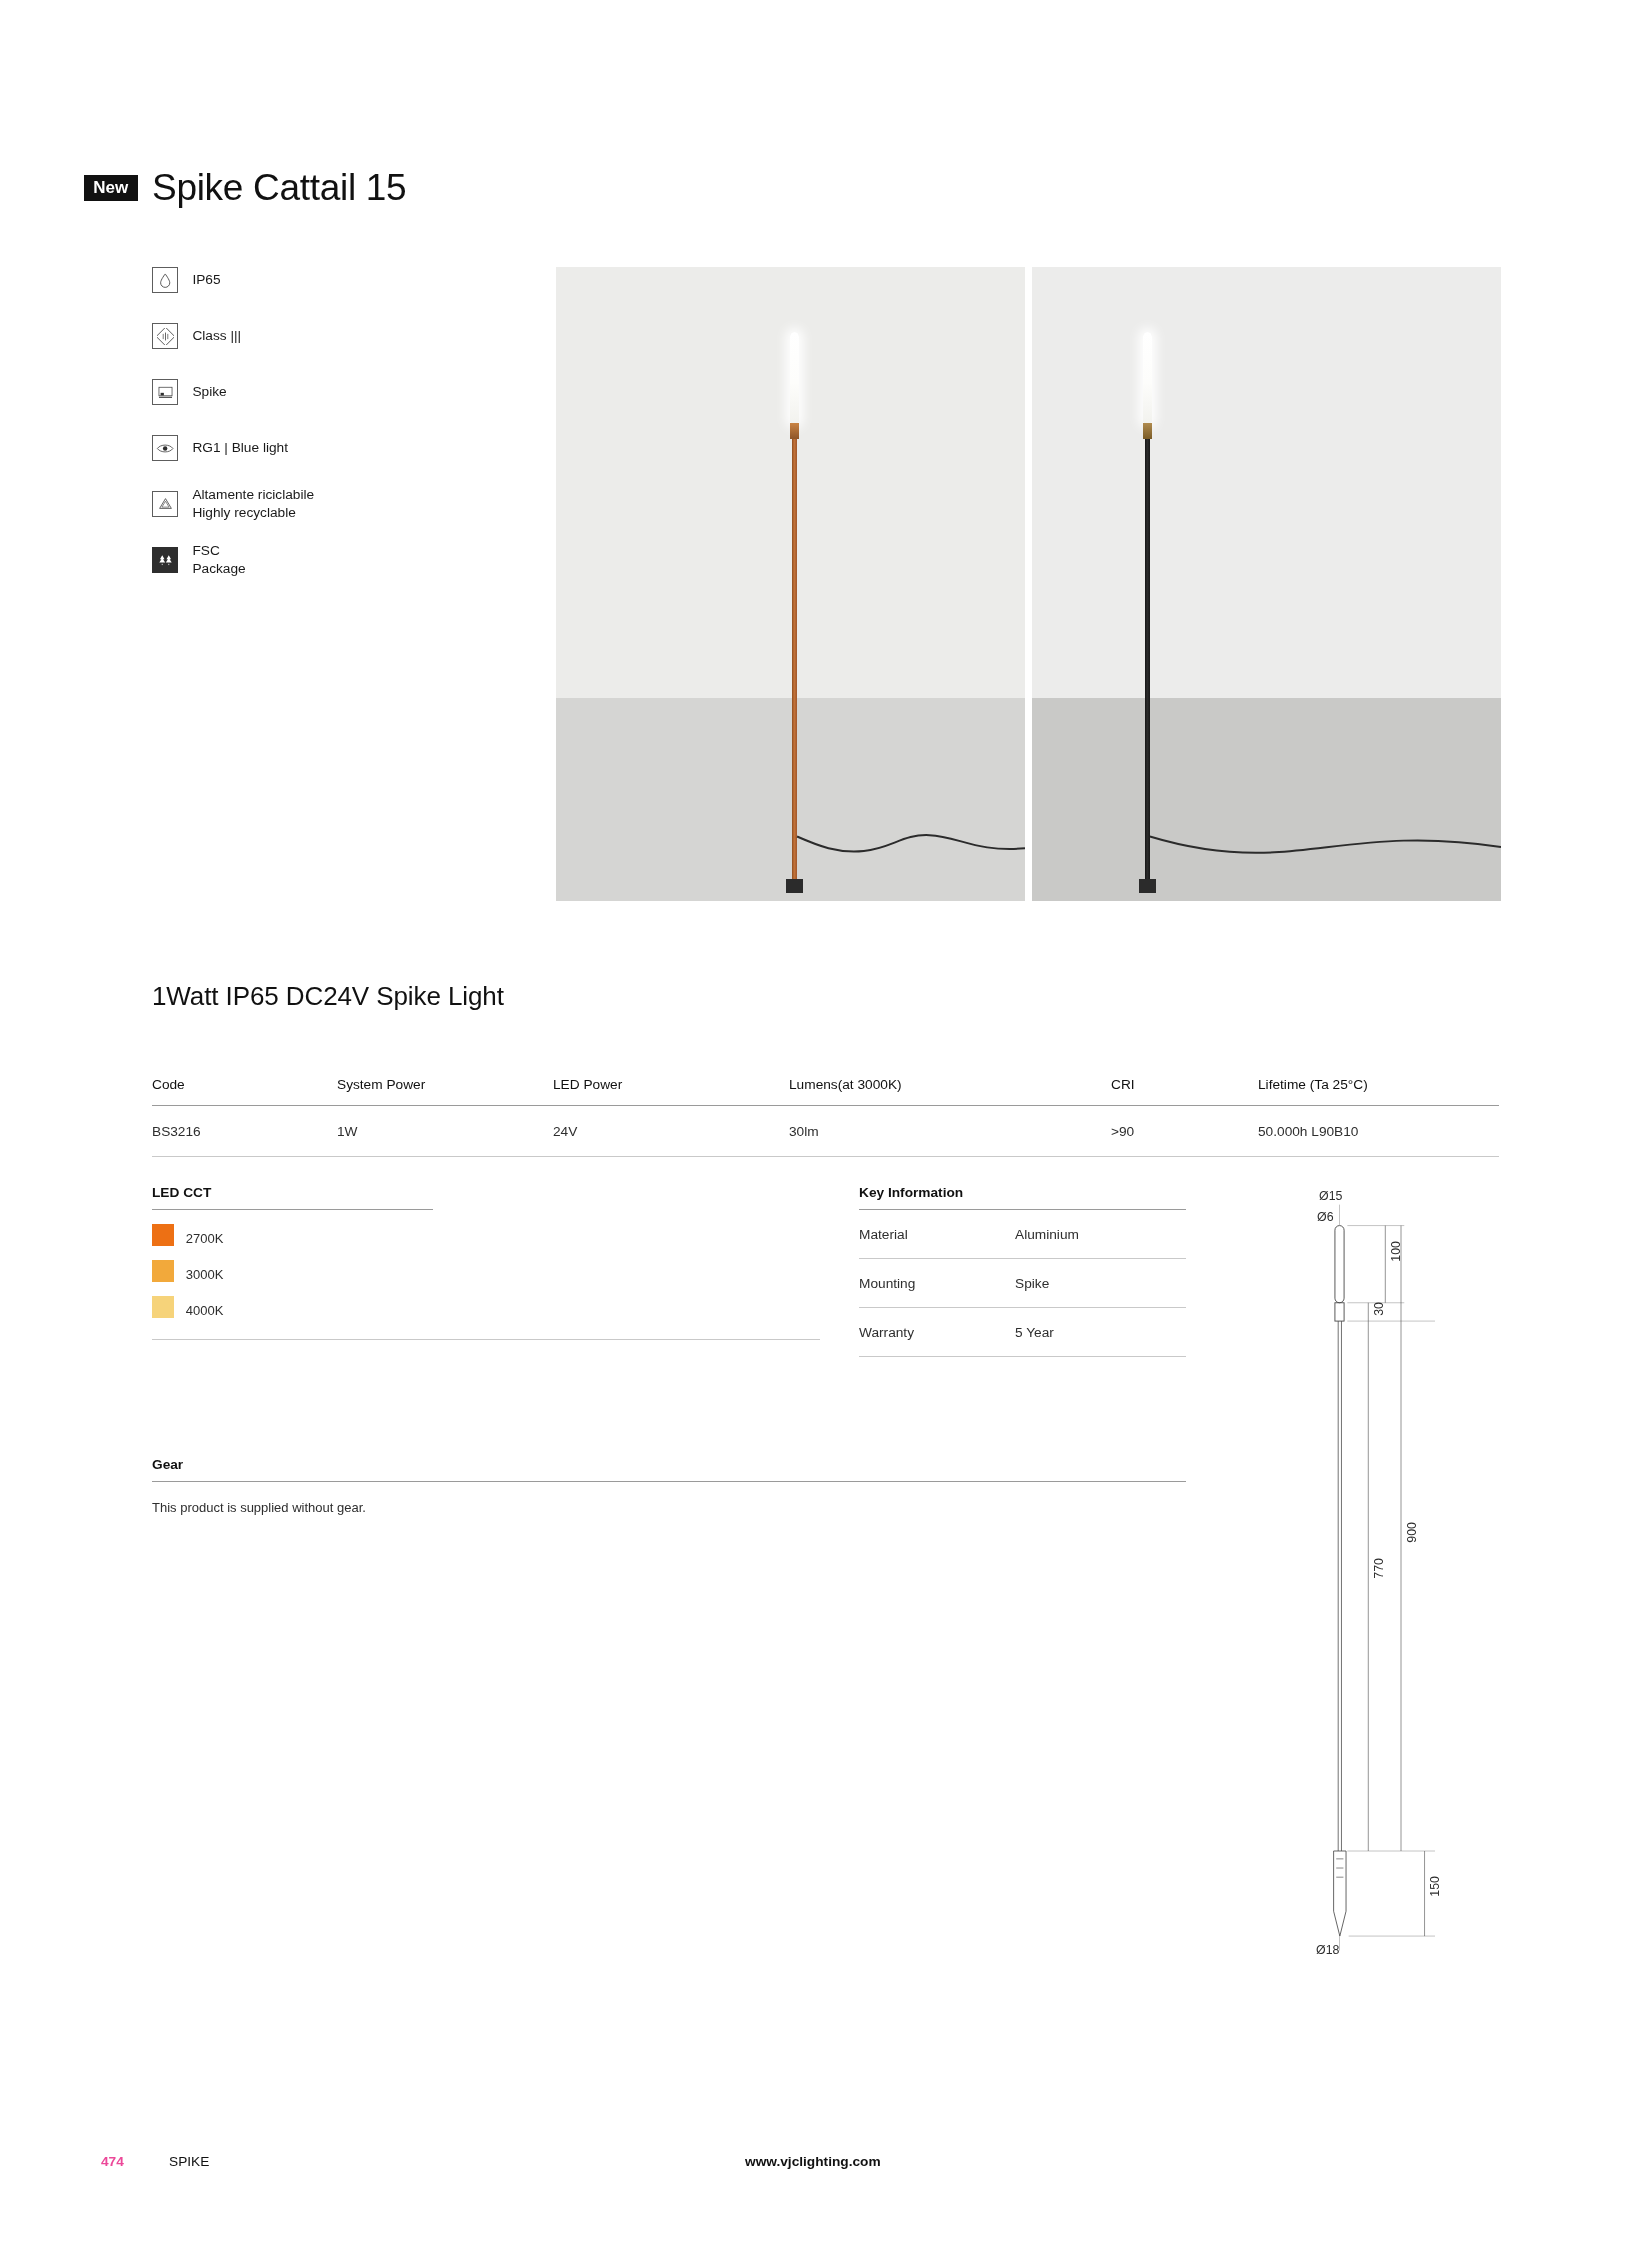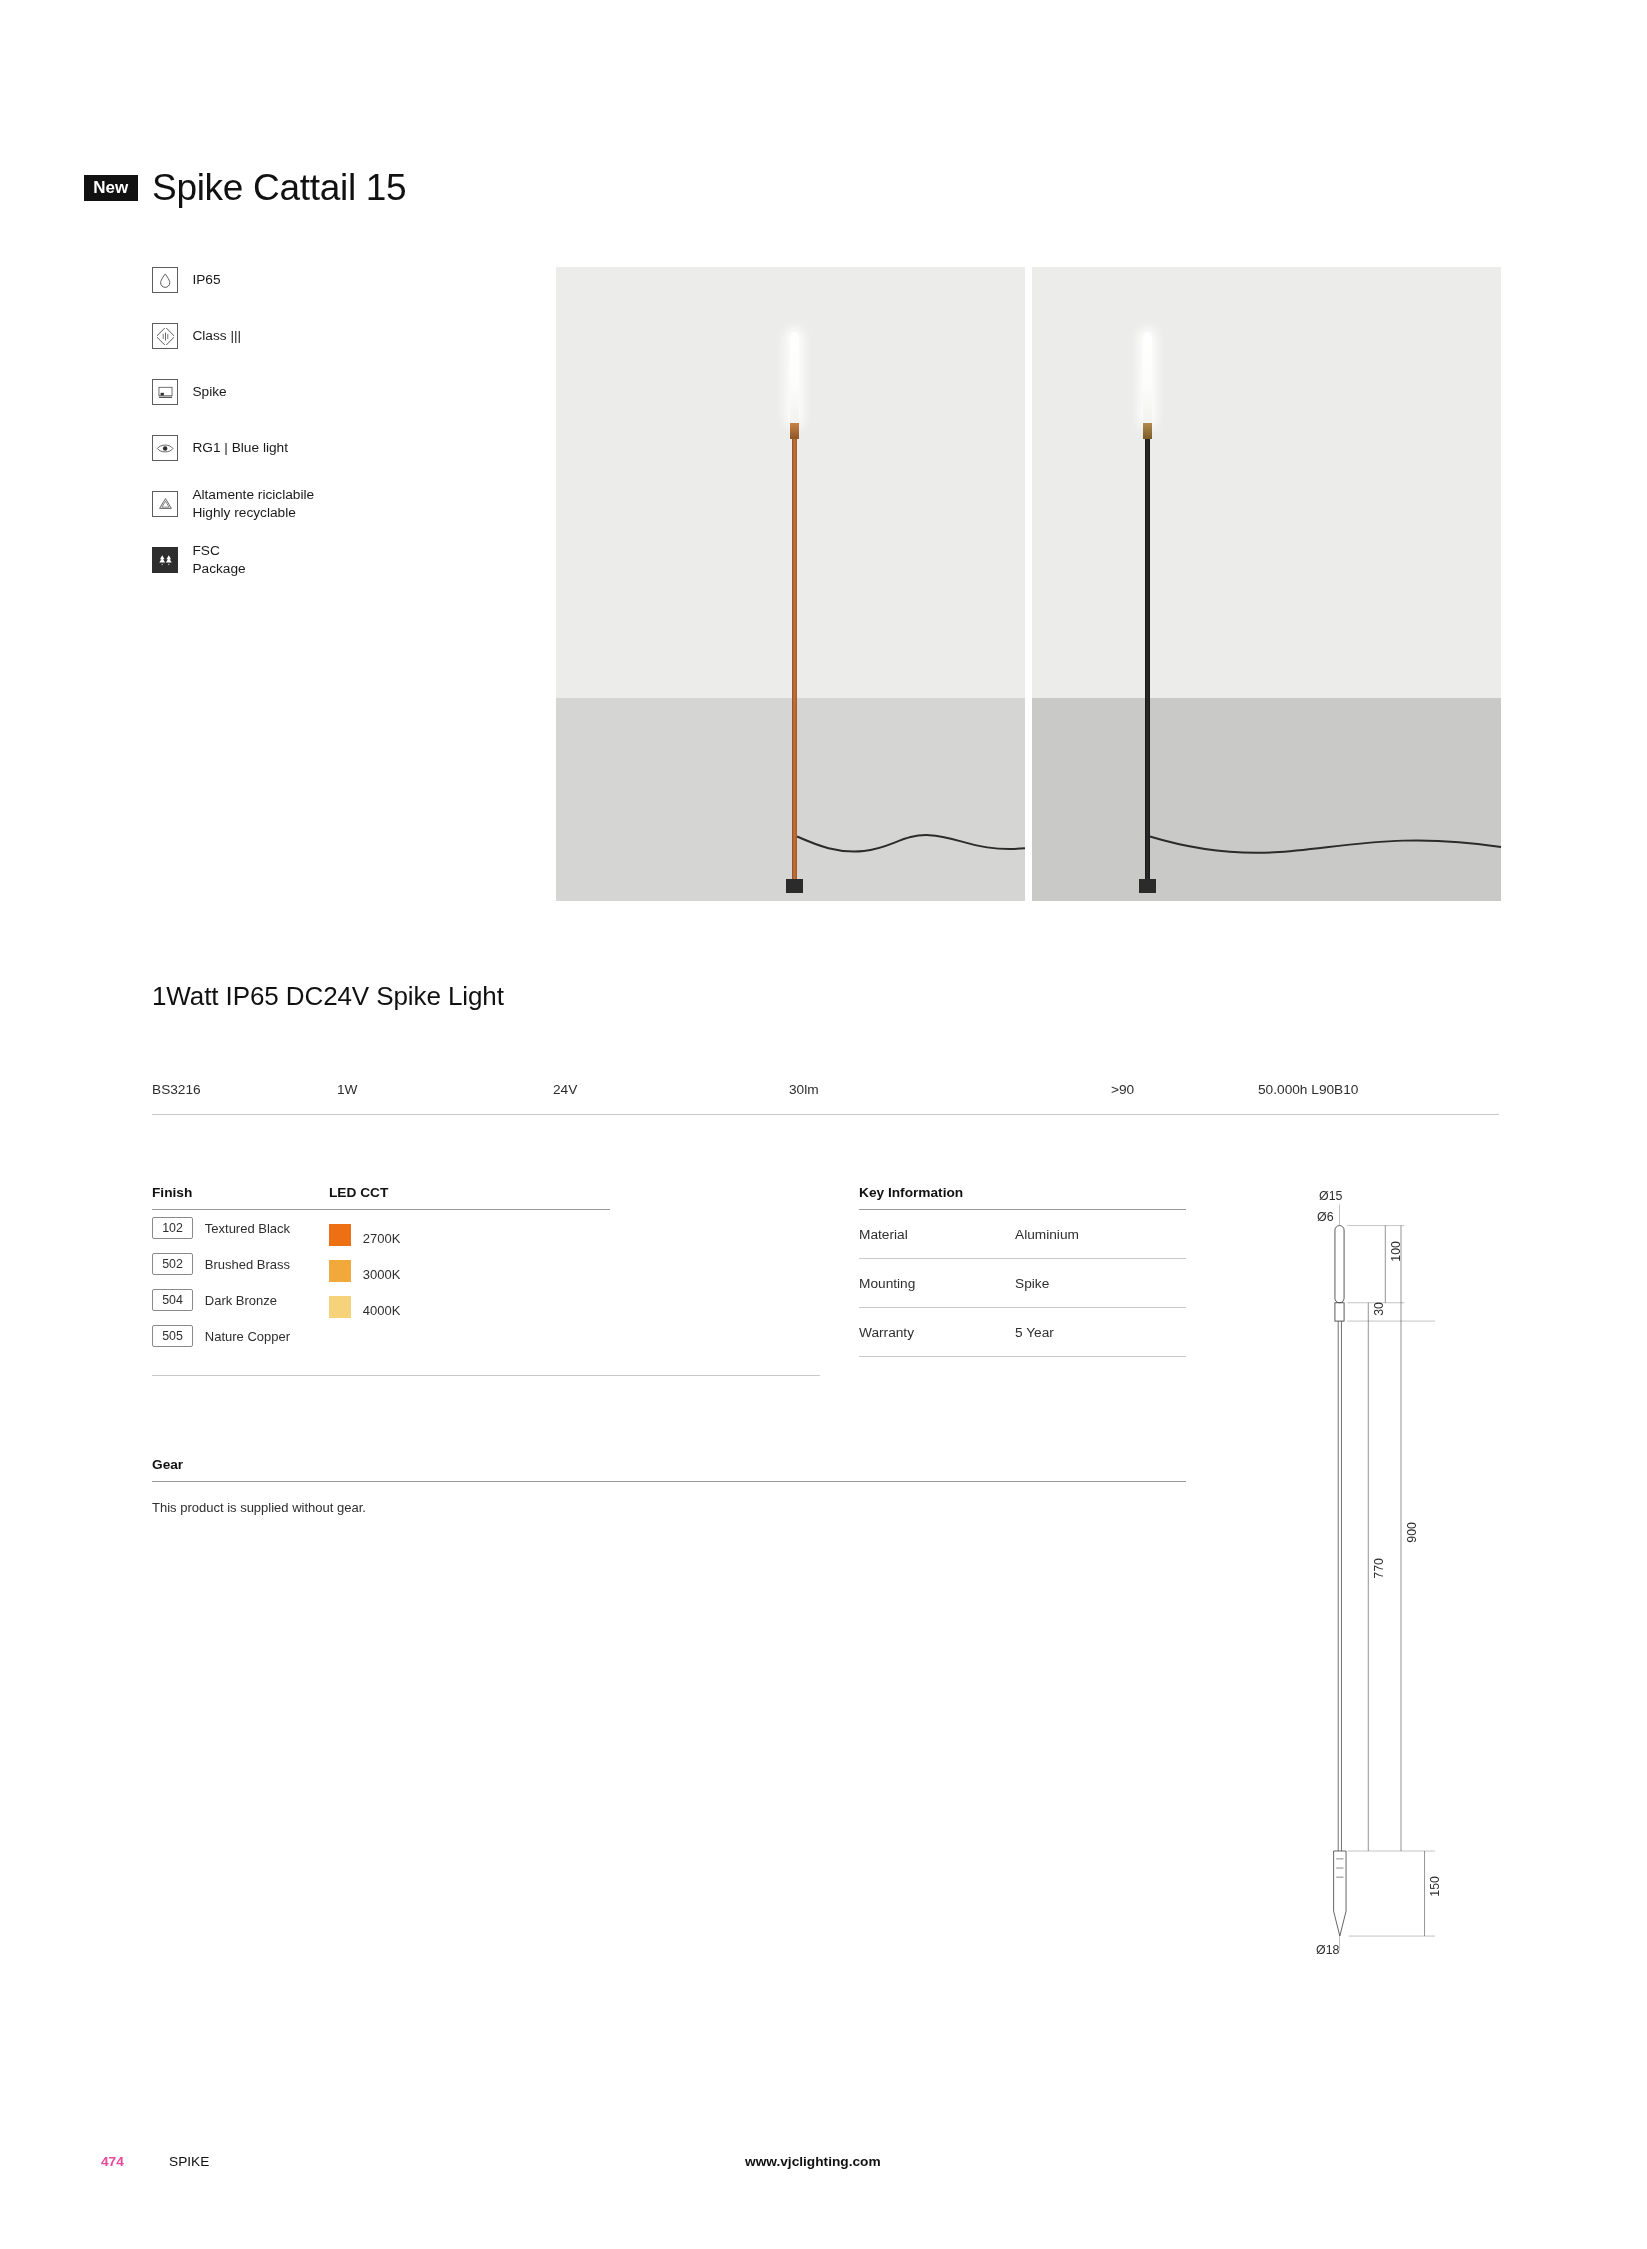--- a/index.html
+++ b/index.html
@@ -409,51 +409,40 @@
       <div class="lamp-base" style="left:1.3px;top:575px;"></div>
     </div>
     <svg class="cable" viewBox="0 0 716 120" preserveAspectRatio="none">
       <path d="M180 22 C240 40 300 50 370 46 C470 40 560 14 716 38" fill="none" stroke="#2b2b2b" stroke-width="3"></path>
     </svg>
   </div>
 
   <div class="section-title">1Watt IP65 DC24V Spike Light</div>
 
   <div class="spec-table">
+    <div class="spec-row spec-head">
+      <div class="c1">Code</div>
+      <div class="c2">System Power</div>
+      <div class="c3">LED Power</div>
+      <div class="c4">Lumens(at 3000K)</div>
+      <div class="c5">CRI</div>
+      <div class="c6">Lifetime (Ta 25°C)</div>
+    </div>
     <div class="spec-row spec-body">
       <div class="c1">BS3216</div>
       <div class="c2">1W</div>
       <div class="c3">24V</div>
       <div class="c4">30lm</div>
       <div class="c5">&gt;90</div>
       <div class="c6">50.000h L90B10</div>
     </div>
   </div>
 
   <div class="finish-block">
     <div class="two-col">
-      <div class="col-finish">
-        <div class="sub-head">Finish</div>
-        <div class="finish-item">
-          <span class="code-chip">102</span>
-          <span class="finish-name">Textured Black</span>
-        </div>
-        <div class="finish-item">
-          <span class="code-chip">502</span>
-          <span class="finish-name">Brushed Brass</span>
-        </div>
-        <div class="finish-item">
-          <span class="code-chip">504</span>
-          <span class="finish-name">Dark Bronze</span>
-        </div>
-        <div class="finish-item">
-          <span class="code-chip">505</span>
-          <span class="finish-name">Nature Copper</span>
-        </div>
-      </div>
 
       <div class="col-cct">
         <div class="sub-head">LED CCT</div>
         <div class="cct-item">
           <span class="cct-swatch" style="background:#ED7014;"></span>
           <span class="cct-name">2700K</span>
         </div>
         <div class="cct-item">
           <span class="cct-swatch" style="background:#F2A93B;"></span>
           <span class="cct-name">3000K</span>

